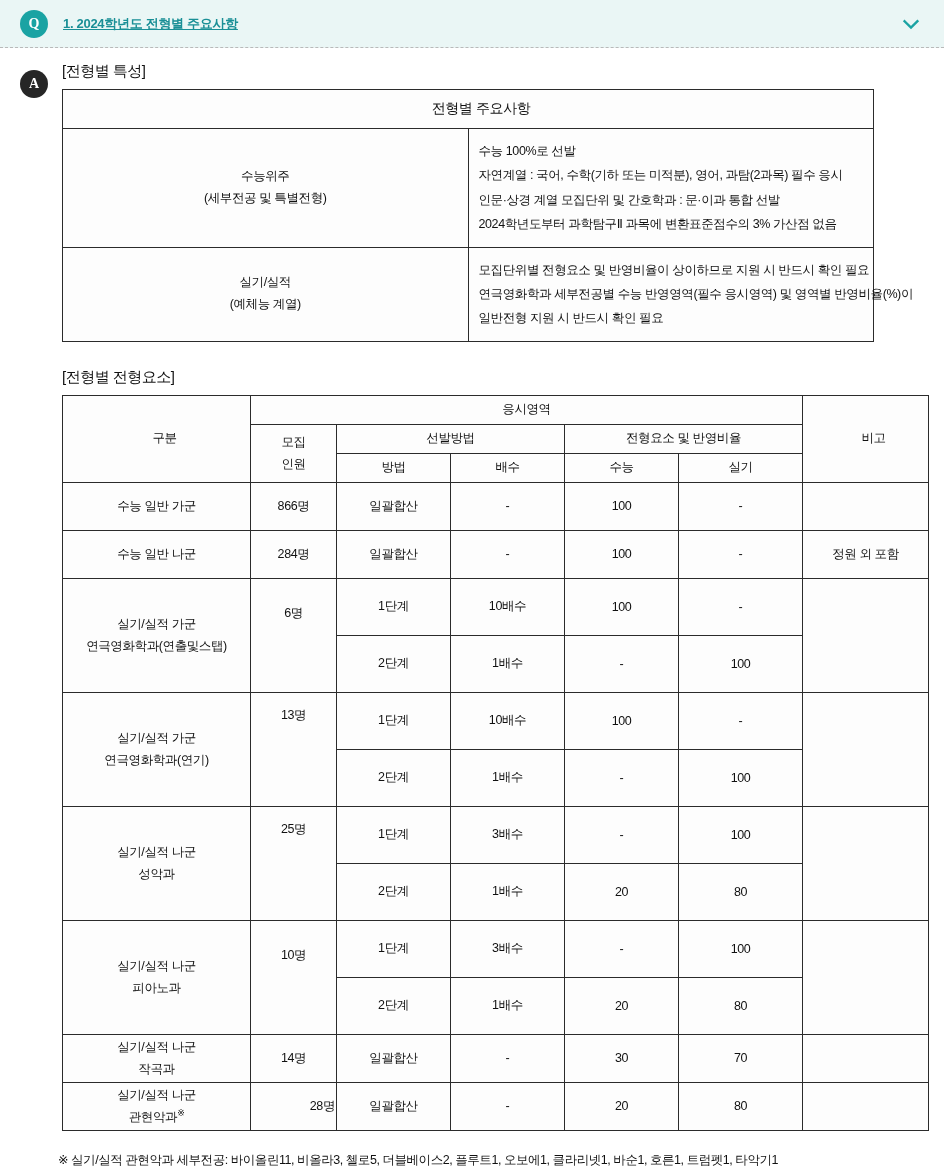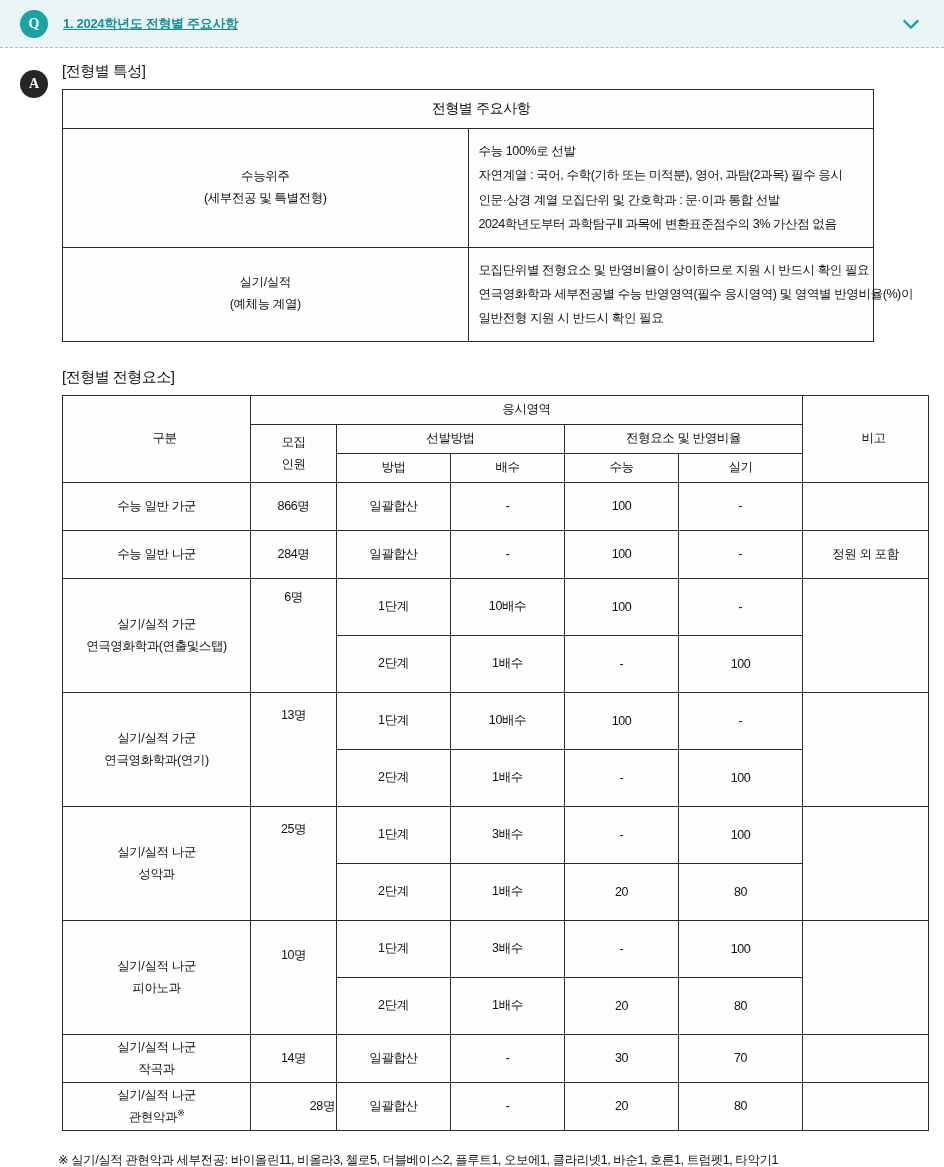--- a/index.html
+++ b/index.html
@@ -265,21 +265,21 @@
             <td class="row-cell">-</td>
             <td class="row-cell">100</td>
             <td class="row-cell">-</td>
             <td class="row-cell" rowspan="1">정원 외 포함</td>
           </tr>
           <tr>
             <td class="row-cell two-line tall" rowspan="2">
               <div>실기/실적 가군</div>
               <div>연극영화학과(연출및스탭)</div>
             </td>
-            <td class="row-cell" rowspan="2" style="vertical-align: top; padding-top: 10px;">6명</td>
+            <td class="row-cell" rowspan="2" style="vertical-align: top; padding-top: 26px;">6명</td>
             <td class="row-cell tall">1단계</td>
             <td class="row-cell tall">10배수</td>
             <td class="row-cell tall">100</td>
             <td class="row-cell tall">-</td>
             <td class="row-cell" rowspan="2"></td>
           </tr>
           <tr>
             <td class="row-cell tall">2단계</td>
             <td class="row-cell tall">1배수</td>
             <td class="row-cell tall">-</td>

